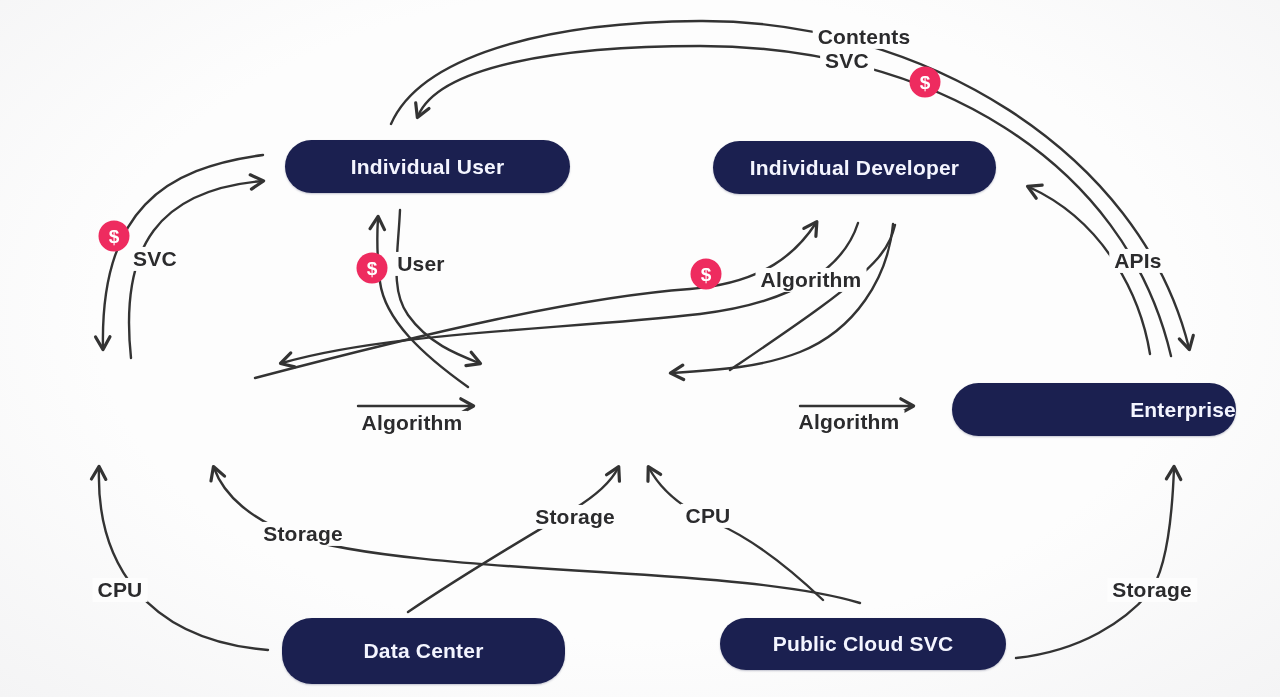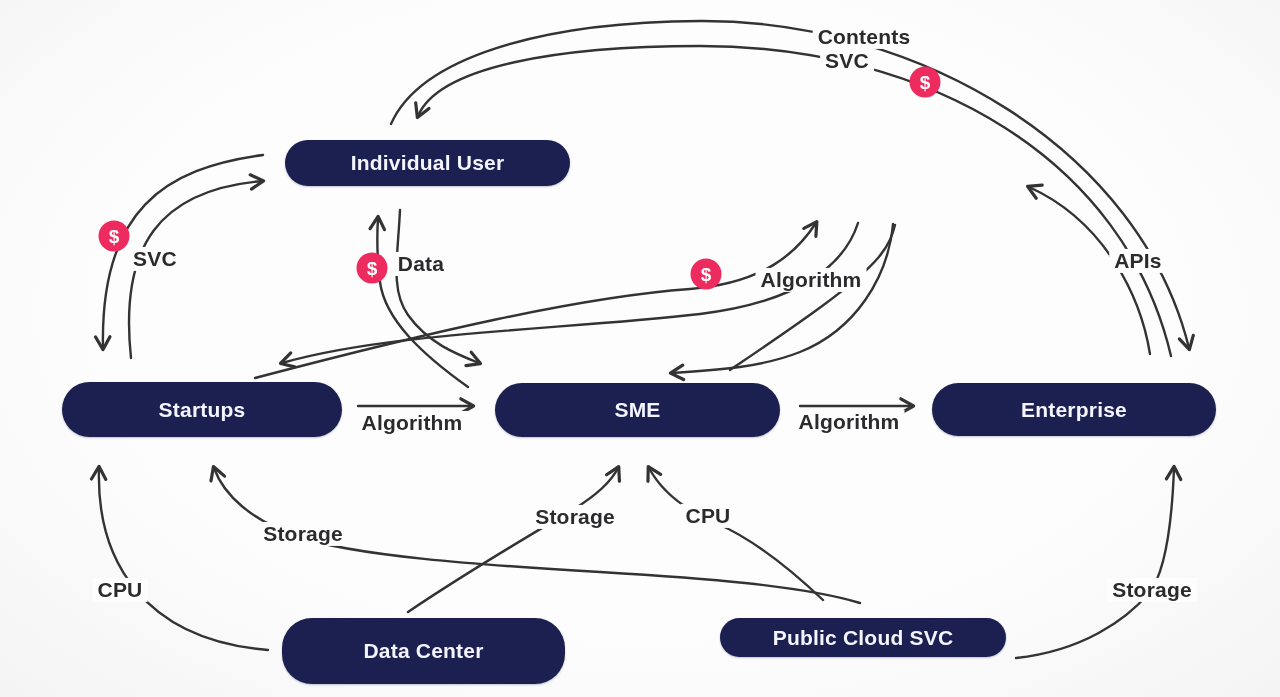--- a/index.html
+++ b/index.html
@@ -73,43 +73,40 @@
       <path d="M 1150 354 C 1141 298 1106 222 1029 187" marker-end="url(#ah)"></path>
 
       <path d="M 268 650 C 145 640 96 562 99 468" marker-end="url(#ah)"></path>
       <path d="M 408 612 C 470 570 532 534 574 509 C 600 493 612 480 618 468" marker-end="url(#ah)"></path>
       <path d="M 823 600 C 782 561 748 537 716 523 C 690 512 663 494 649 468" marker-end="url(#ah)"></path>
       <path d="M 860 603 C 800 585 700 578 600 572 C 480 565 352 556 296 536 C 252 520 224 496 214 468" marker-end="url(#ah)"></path>
       <path d="M 1016 658 C 1082 651 1126 620 1149 593 C 1166 572 1172 522 1174 468" marker-end="url(#ah)"></path>
     </g>
   </svg>
 
-  <div class="node" style="left:285px;top:140px;width:285px;height:46px;">
+  <div class="node" style="left:285px;top:140px;width:285px;height:53px;">
       <span>Individual User</span>
     </div>
-  <div class="node" style="left:62px;top:382px;width:280px;height:55px;">
-      <span>Startups</span>
+  <div class="node" style="left:713px;top:141px;width:283px;height:53px;">
+      <span>Individual Developer</span>
     </div>
-  <div class="node" style="left:495px;top:383px;width:285px;height:54px;">
-      <span>SME</span>
-    </div>
-  <div class="node" style="left:932px;top:383px;width:284px;height:53px;">
+  <div class="node" style="left:952px;top:383px;width:284px;height:53px;justify-content:flex-end;">
       <span>Enterprise</span>
     </div>
   <div class="node" style="left:282px;top:618px;width:283px;height:66px;">
       <span>Data Center</span>
     </div>
-  <div class="node" style="left:720px;top:618px;width:286px;height:39px;">
+  <div class="node" style="left:720px;top:618px;width:286px;height:52px;">
       <span>Public Cloud SVC</span>
     </div>
 
   <div class="edge-label" style="left:864px;top:37px;">Contents</div>
   <div class="edge-label" style="left:847px;top:61px;">SVC</div>
   <div class="edge-label" style="left:155px;top:259px;">SVC</div>
-  <div class="edge-label" style="left:421px;top:264px;">Data</div>
+  <div class="edge-label" style="left:421px;top:264px;">User</div>
   <div class="edge-label" style="left:811px;top:280px;">Algorithm</div>
   <div class="edge-label" style="left:1126px;top:261px;margin-left:12px;">APIs</div>
   <div class="edge-label" style="left:412px;top:423px;">Algorithm</div>
   <div class="edge-label" style="left:849px;top:422px;">Algorithm</div>
   <div class="edge-label" style="left:575px;top:517px;">Storage</div>
   <div class="edge-label" style="left:708px;top:516px;">CPU</div>
   <div class="edge-label" style="left:303px;top:534px;">Storage</div>
   <div class="edge-label" style="left:120px;top:590px;">CPU</div>
   <div class="edge-label" style="left:1152px;top:590px;">Storage</div>
 

